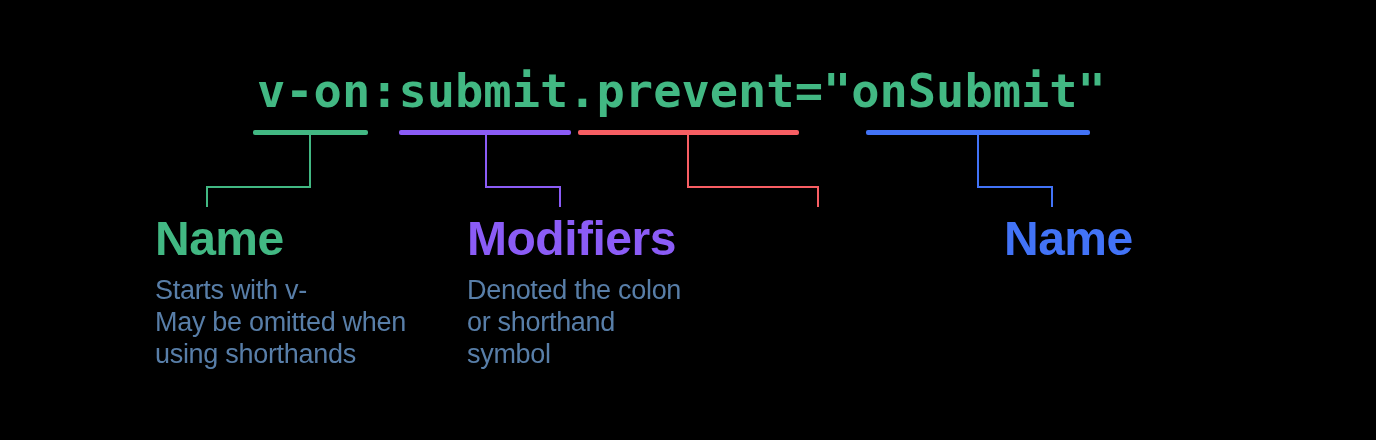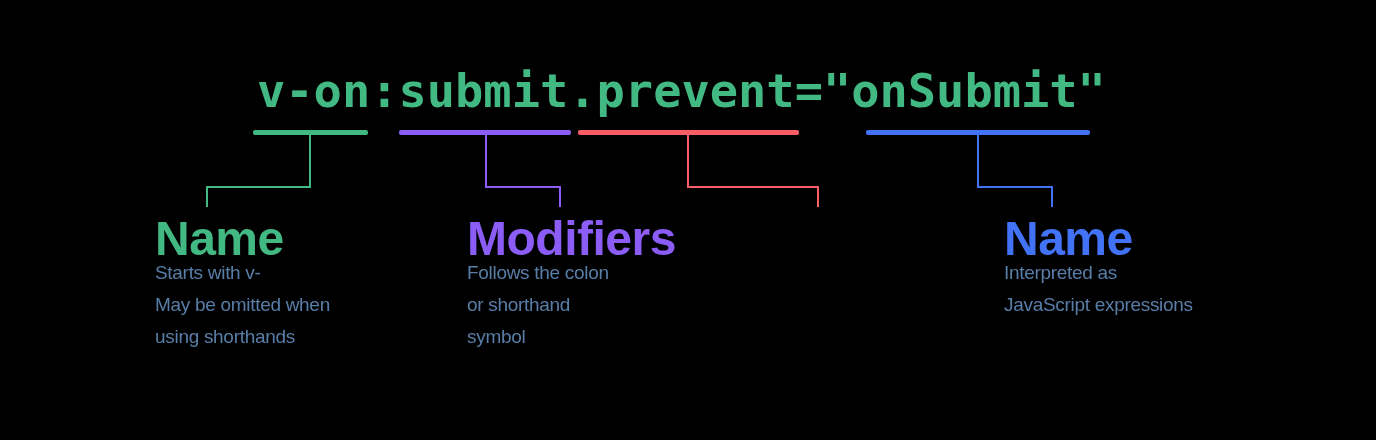--- a/index.html
+++ b/index.html
@@ -76,21 +76,22 @@
 
   .label {
     font-size: 48px;
     line-height: 36px;
     font-weight: bold;
     color: var(--c);
     letter-spacing: -0.5px;
     white-space: pre;
   }
   .desc {
-    font-size: 19px;
+    margin-top: 17px;
+    font-size: 27px;
     line-height: 32px;
     font-weight: normal;
     color: var(--c, #587ea8);
     white-space: pre;
     letter-spacing: -0.3px;
   }
 </style>
 </head>
 <body>
 
@@ -126,25 +127,23 @@
 
   <div class="column col-name">
     <div class="label" style="--c: #42b883;">Name</div>
     <div class="desc" style="--c: #587ea8;">Starts with v-
 May be omitted when
 using shorthands</div>
   </div>
 
   <div class="column col-argument">
     <div class="label" style="--c: #8b5cf6;">Modifiers</div>
-    <div class="desc" style="--c: #587ea8;">Follows the colon
+    <div class="desc" style="--c: #587ea8;">Denoted the colon
 or shorthand
 symbol</div>
   </div>
 
 
   <div class="column col-value">
     <div class="label" style="--c: #4273f7;">Name</div>
-    <div class="desc" style="--c: #587ea8;">Interpreted as
-JavaScript expressions</div>
   </div>
 
 </div>
 
 </body></html>

